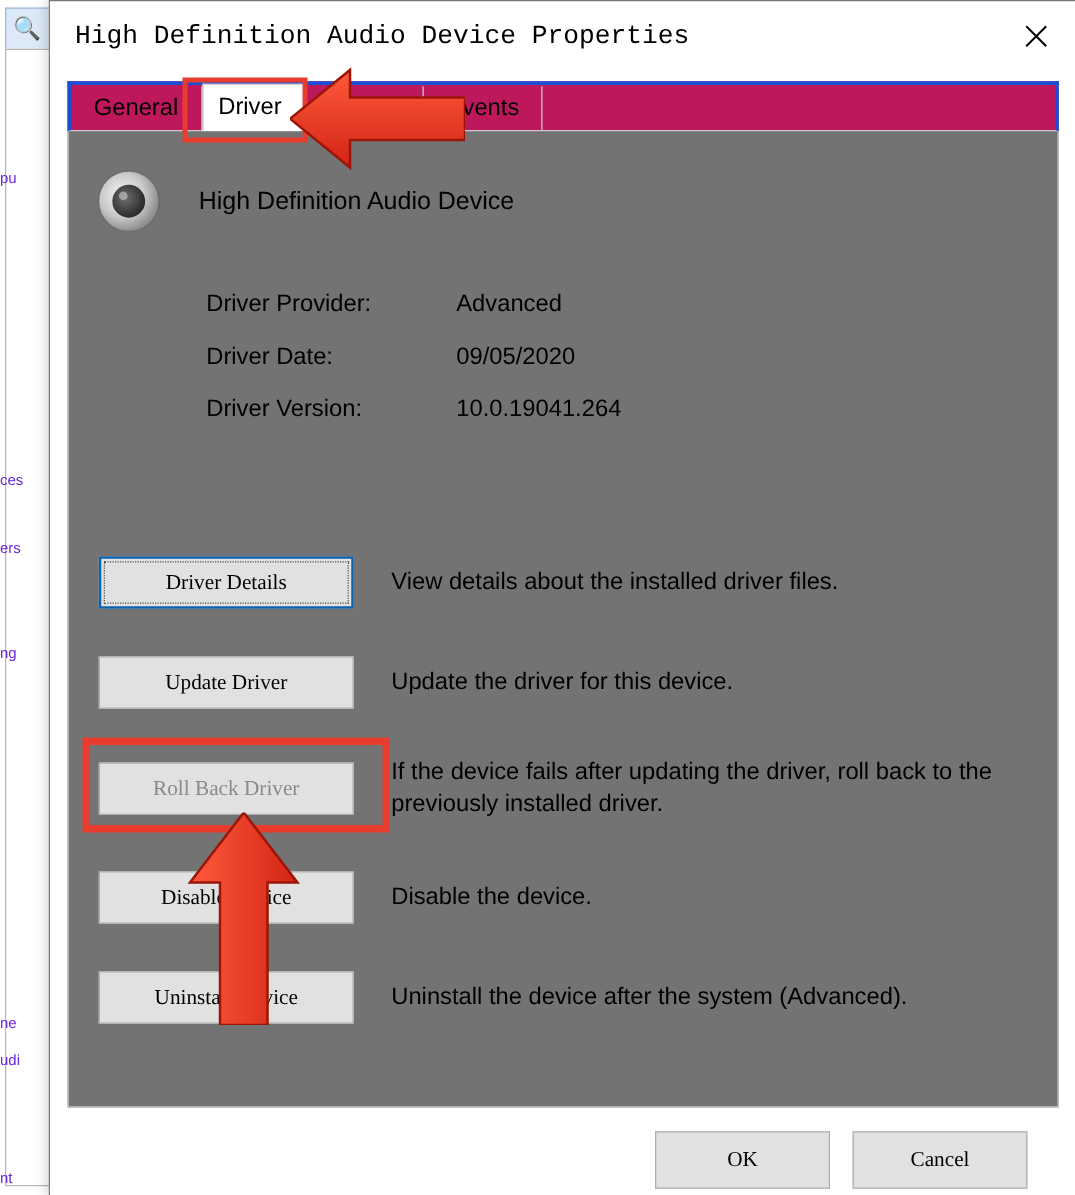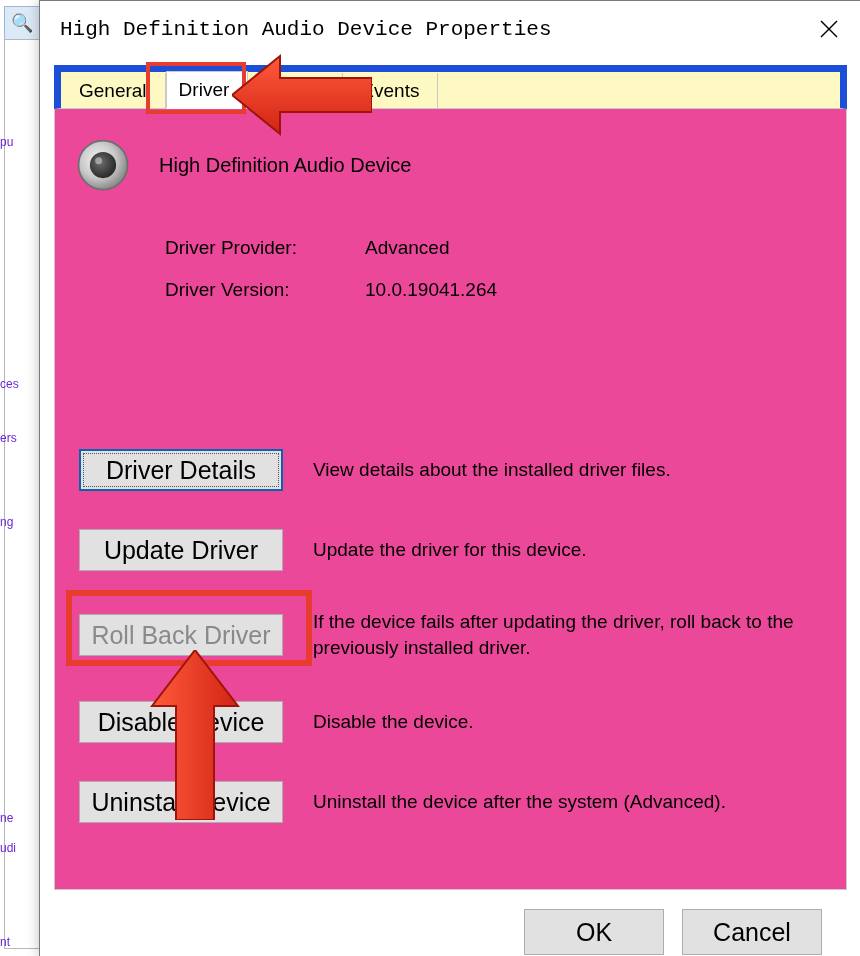--- a/index.html
+++ b/index.html
@@ -42,59 +42,59 @@
   }
   .title-bar .title{flex:1;font-family:Liberation Mono, monospace;}
   .close{
     width:40px;height:40px;display:flex;align-items:center;justify-content:center;
     cursor:default;
   }
   .close svg{width:18px;height:18px;}
   
   .tabstrip{
     position:relative;height:36px;margin:8px 14px 0 14px;
-    background:#fef9c3;border:7px solid #1d4ed8;border-bottom:1px solid #c9c9c9;
+    background:#be185d;border:3px solid #1d4ed8;border-bottom:1px solid #c9c9c9;
     display:flex;align-items:flex-end;
   }
   .tab{
     height:35px;display:flex;align-items:center;justify-content:center;
     padding:0 18px;font-size:19px;color:#000;
     border-right:1px solid #c9c9c9;
     box-sizing:border-box;
   }
   .tab:first-child{border-left:none;}
   .tab.active{
     background:#fff;border:1px solid #c9c9c9;border-bottom:1px solid #fff;
     position:relative;top:1px;height:38px;margin-top:-4px;padding-left:12px;
   }
   .tab-hl{
     position:absolute;border:4px solid #e73c2e;pointer-events:none;
   }
   .content{
     border:1px solid #c9c9c9;border-top:none;
-    margin:0 14px 0 14px;height:780px;position:relative;background:#ec4899;
+    margin:0 14px 0 14px;height:780px;position:relative;background:#737373;
   }
   .device-row{
     position:absolute;left:20px;top:28px;display:flex;align-items:center;gap:28px;
   }
   .speaker-icon{width:56px;height:56px;}
   .device-name{font-size:20px;}
   .info-grid{
     position:absolute;left:110px;top:118px;font-size:19px;
   }
   .info-grid .row{display:flex;height:42px;align-items:center;}
   .info-grid .lab{width:200px;}
   .info-grid .val{}
   .btn-row{
     position:absolute;left:24px;display:flex;align-items:center;gap:30px;
   }
   .wbtn{
     width:204px;height:42px;background:#e1e1e1;border:1px solid #adadad;
-    display:flex;align-items:center;justify-content:center;font-size:25px;
-    font-family:Liberation Sans, sans-serif;color:#000;
+    display:flex;align-items:center;justify-content:center;font-size:17px;
+    font-family:Liberation Serif, serif;color:#000;
   }
   .wbtn.focus{border:2px solid #0a64ad;outline:1px dotted #555;outline-offset:-5px;}
   .wbtn.disabled{color:#8a8a8a;}
   .desc{font-size:19px;max-width:500px;line-height:26px;}
   .action-row{position:absolute;right:24px;bottom:-66px;display:flex;gap:18px;}
   .action-row .wbtn{width:140px;height:46px;}
   
   .hl-box{
     position:absolute;border:6px solid #e73c2e;pointer-events:none;
   }
@@ -156,20 +156,24 @@
       </svg>
       <span class="device-name">High Definition Audio Device</span>
     </div>
 
     <div class="info-grid">
       <div class="row">
         <span class="lab">Driver Provider:</span>
         <span class="val">Advanced</span>
       </div>
       <div class="row">
+        <span class="lab">Driver Date:</span>
+        <span class="val">09/05/2020</span>
+      </div>
+      <div class="row">
         <span class="lab">Driver Version:</span>
         <span class="val">10.0.19041.264</span>
       </div>
     </div>
 
     <div class="btn-row" style="top:340px">
       <button class="wbtn focus">Driver Details</button>
       <span class="desc">View details about the installed driver files.</span>
     </div>
     <div class="btn-row" style="top:420px">

